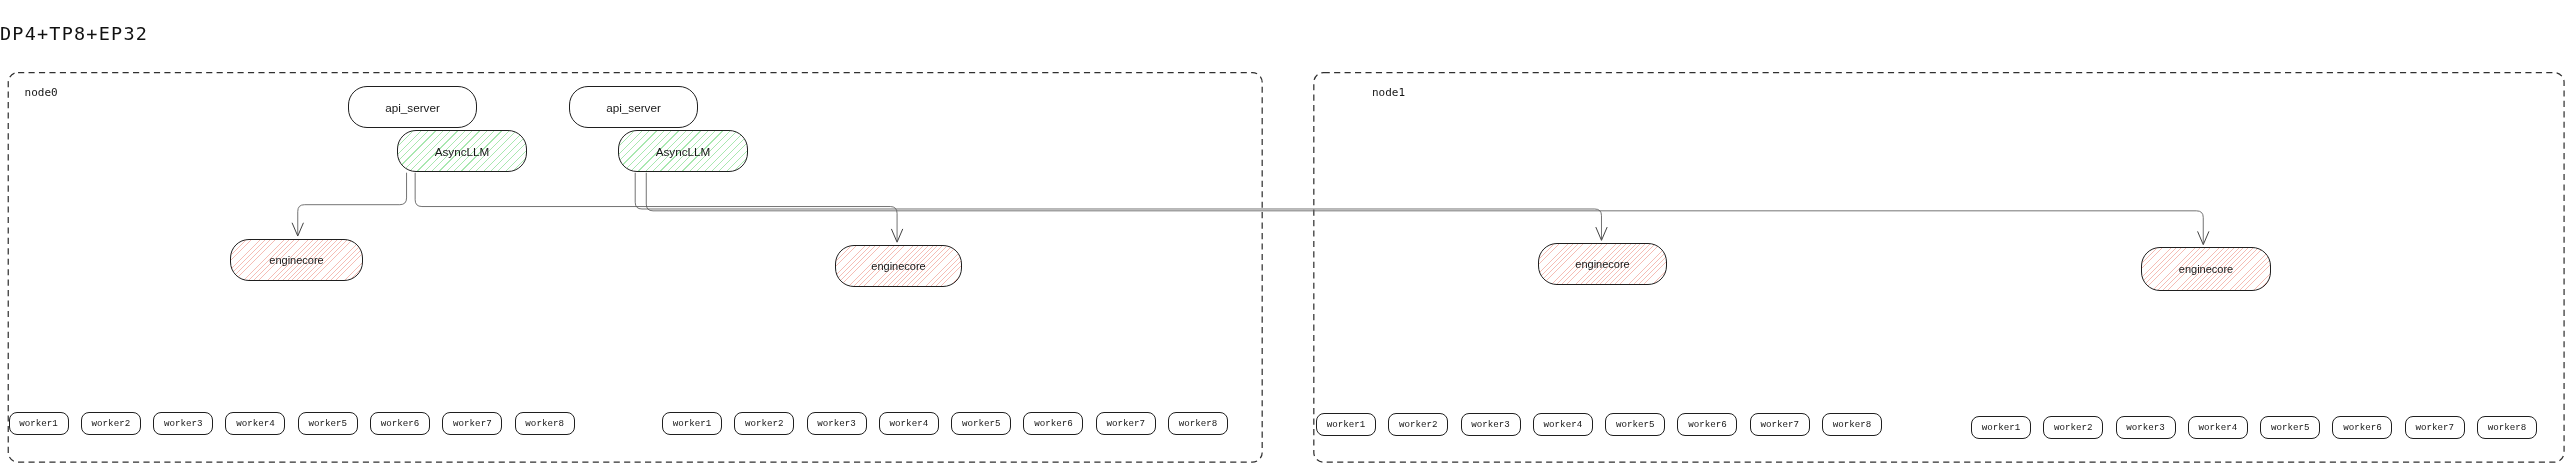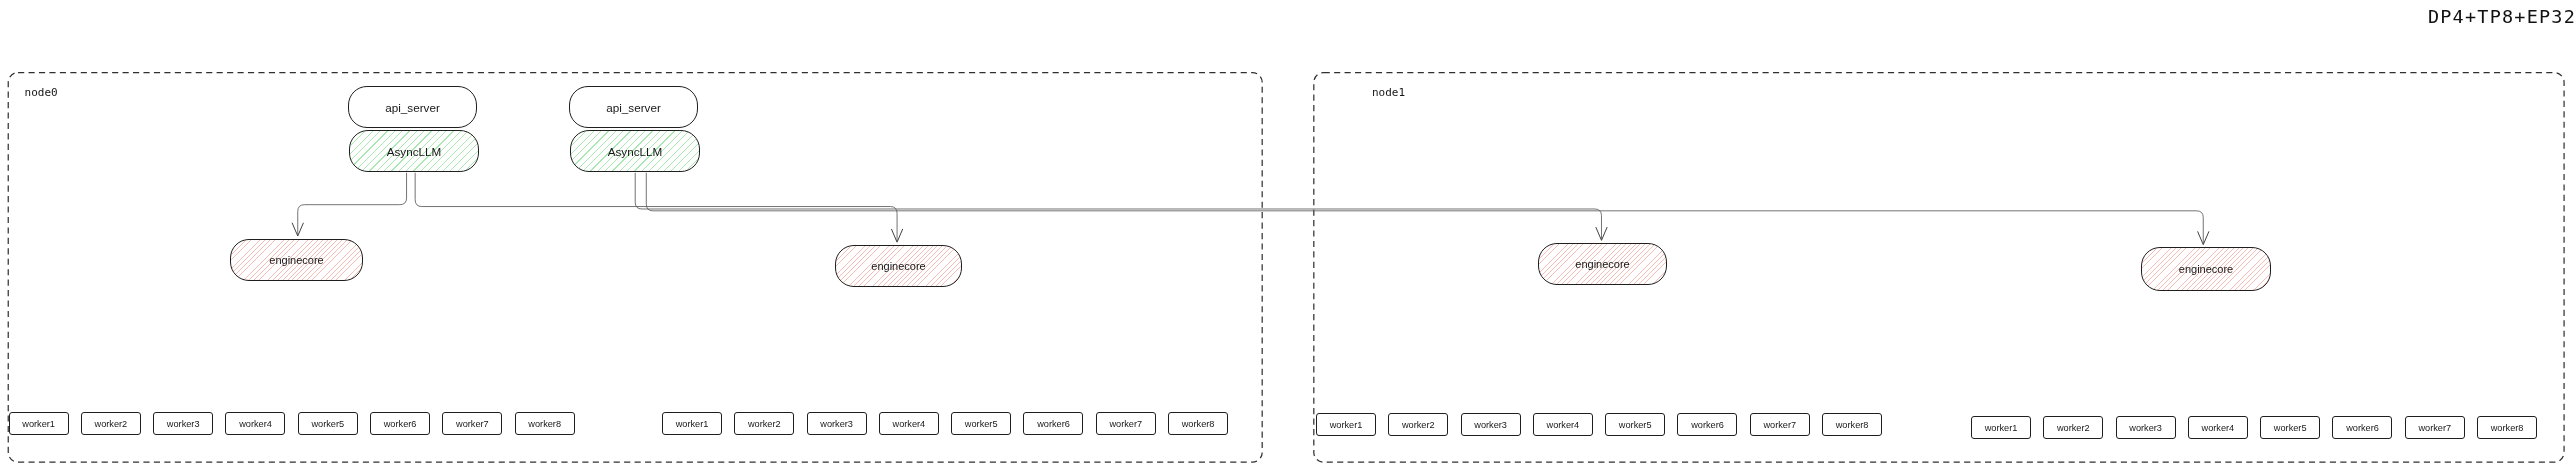--- a/index.html
+++ b/index.html
@@ -1,21 +1,21 @@
 <!DOCTYPE html>
 <html style="--box-border: #1f1f1f; --green-hatch: #a9e8b0; --pink-hatch: #f5bdb5; --edge: #5c5c5c;font-size:9.8px"><head>
 <meta charset="utf-8">
 <style>
   html,body { margin:0; padding:0; background:#ffffff; }
   .canvas {
     position:relative; width:2576px; height:469px; background:#ffffff;
     font-family:"Liberation Sans", sans-serif; color:#1a1a1a; overflow:hidden;
   }
   .diagram-title {
-    position:absolute; left:0; top:6px; width:100%; text-align:right;
+    position:absolute; left:0; top:23px; width:100%; text-align:left;
     font-family:"DejaVu Sans Mono", monospace; font-size:18.5px; line-height:21px;
     letter-spacing:1.2px; color:#111;
   }
   svg.overlay { position:absolute; left:0; top:0; width:2576px; height:469px; }
   .node-border { fill:none; stroke:#303030; stroke-width:2; stroke-dasharray:10 7; }
   .edge { fill:none; stroke:var(--edge,#5c5c5c); stroke-width:1.4; }
   .arrowhead { fill:none; stroke:#3d3d3d; stroke-width:1.6; stroke-linecap:round; }
   .node-label {
     position:absolute; font-family:"DejaVu Sans Mono", monospace;
     font-size:11px; line-height:11px; color:#161616;text-align:right;
@@ -23,33 +23,34 @@
   .box {
     position:absolute; box-sizing:border-box; background:#ffffff;
     border:1.4px solid var(--box-border,#1f1f1f); border-radius:19px;
     display:flex; align-items:center; justify-content:center;
     font-size:11.7px; color:#161616; white-space:nowrap;
   }
   .hatch-green {
     background-image:repeating-linear-gradient(135deg,
       var(--green-hatch,#a9e8b0) 0, var(--green-hatch,#a9e8b0) 0.9px,
       transparent 0.9px, transparent 5.2px);
+    margin-left:48px;
   }
   .hatch-pink {
     font-size:11px;
     background-image:repeating-linear-gradient(135deg,
       var(--pink-hatch,#f5bdb5) 0, var(--pink-hatch,#f5bdb5) 0.6px,
       transparent 0.6px, transparent 3.4px);
   }
   .worker-row { position:absolute; display:flex; gap:12.3px; }
   .worker {
     box-sizing:border-box; width:60px; height:23px; flex:0 0 auto;
-    background:#fff; border:1.2px solid var(--box-border,#1f1f1f); border-radius:3px;
+    background:#fff; border:1.2px solid var(--box-border,#1f1f1f); border-radius:8px;
     display:flex; align-items:center; justify-content:center;
-    font-size:9.2px; color:#161616; white-space:nowrap;
+    font-size:9.2px; color:#161616; white-space:nowrap;font-family:Liberation Mono, monospace;
   }
 </style>
 </head>
 <body>
 
 <div class="canvas">
 
   <div class="diagram-title">DP4+TP8+EP32</div>
 
   <svg class="overlay" viewBox="0 0 4188 763">

